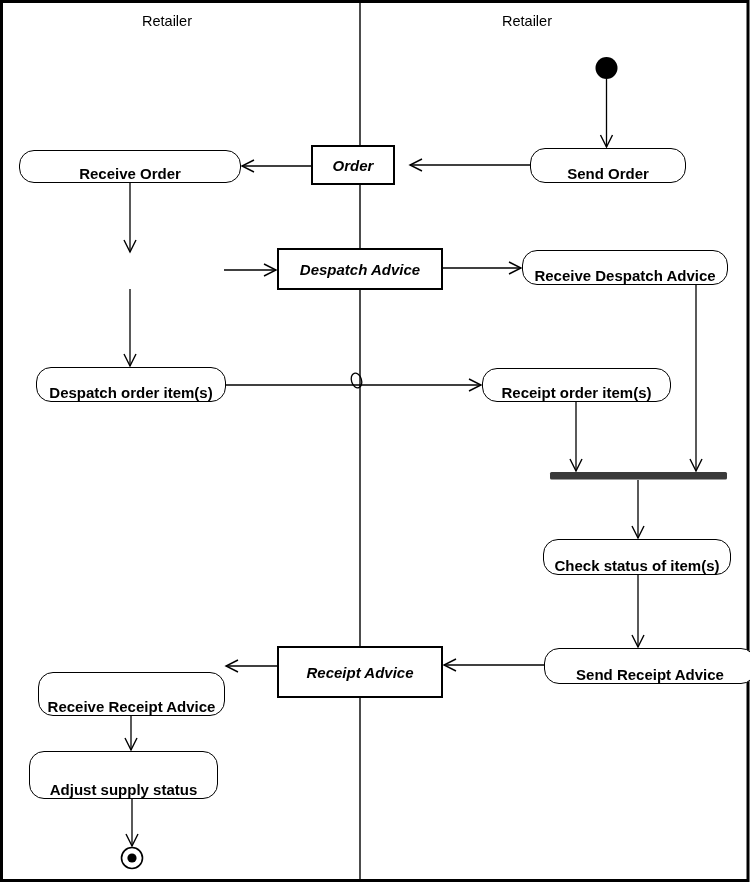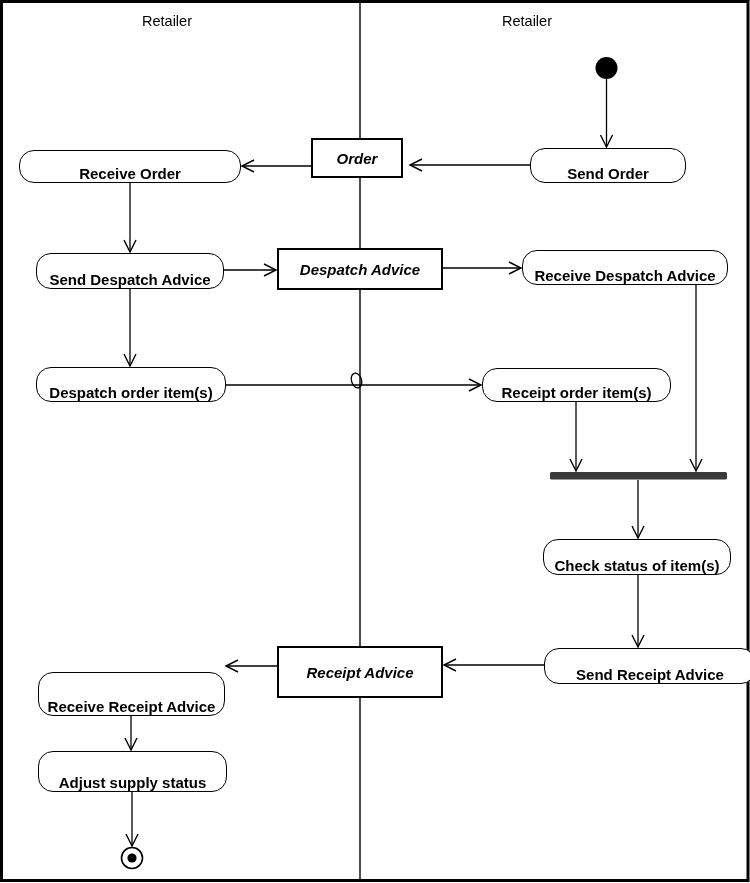--- a/index.html
+++ b/index.html
@@ -97,46 +97,43 @@
   <div class="lane-title right">
     <span>Retailer</span>
   </div>
 
   <div class="node activity" style="left:19px;top:150px;width:222px;height:33px">
     <span>Receive Order</span>
   </div>
   <div class="node activity" style="left:530px;top:148px;width:156px;height:35px">
     <span>Send Order</span>
   </div>
-  <div class="node activity" style="left:36px;top:253px;width:188px;height:36px">
-    <span>Send Despatch Advice</span>
-  </div>
   <div class="node activity" style="left:522px;top:250px;width:206px;height:35px">
     <span>Receive Despatch Advice</span>
   </div>
   <div class="node activity" style="left:36px;top:367px;width:190px;height:35px">
     <span>Despatch order item(s)</span>
   </div>
   <div class="node activity" style="left:482px;top:368px;width:189px;height:34px">
     <span>Receipt order item(s)</span>
   </div>
   <div class="node activity" style="left:543px;top:539px;width:188px;height:36px">
     <span>Check status of item(s)</span>
   </div>
   <div class="node activity" style="left:544px;top:648px;width:212px;height:36px">
     <span>Send Receipt Advice</span>
   </div>
   <div class="node activity" style="left:38px;top:672px;width:187px;height:44px">
     <span>Receive Receipt Advice</span>
   </div>
-  <div class="node activity" style="left:38px;top:751px;width:189px;height:41px">
+  <div class="node activity" style="left:29px;top:751px;width:189px;height:48px">
     <span>Adjust supply status</span>
   </div>
 
-  <div class="node object" style="left:311px;top:138px;width:92px;height:40px">
+  <div class="node object" style="left:311px;top:145px;width:84px;height:40px">
     <span>Order</span>
   </div>
   <div class="node object" style="left:277px;top:248px;width:166px;height:42px">
     <span>Despatch Advice</span>
   </div>
   <div class="node object" style="left:277px;top:646px;width:166px;height:52px">
     <span>Receipt Advice</span>
   </div>
 
 </div>

